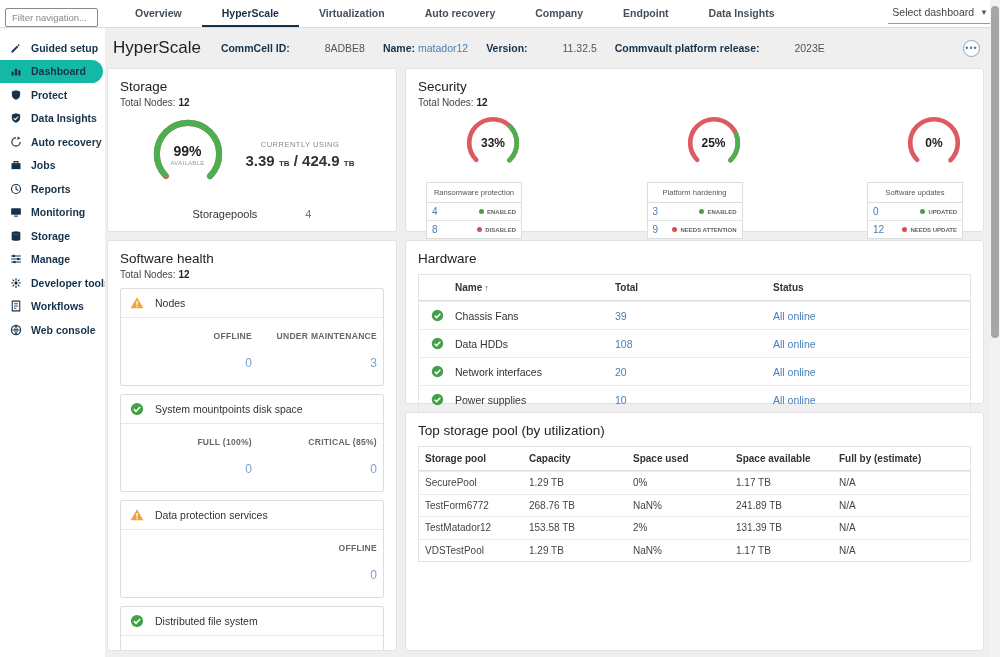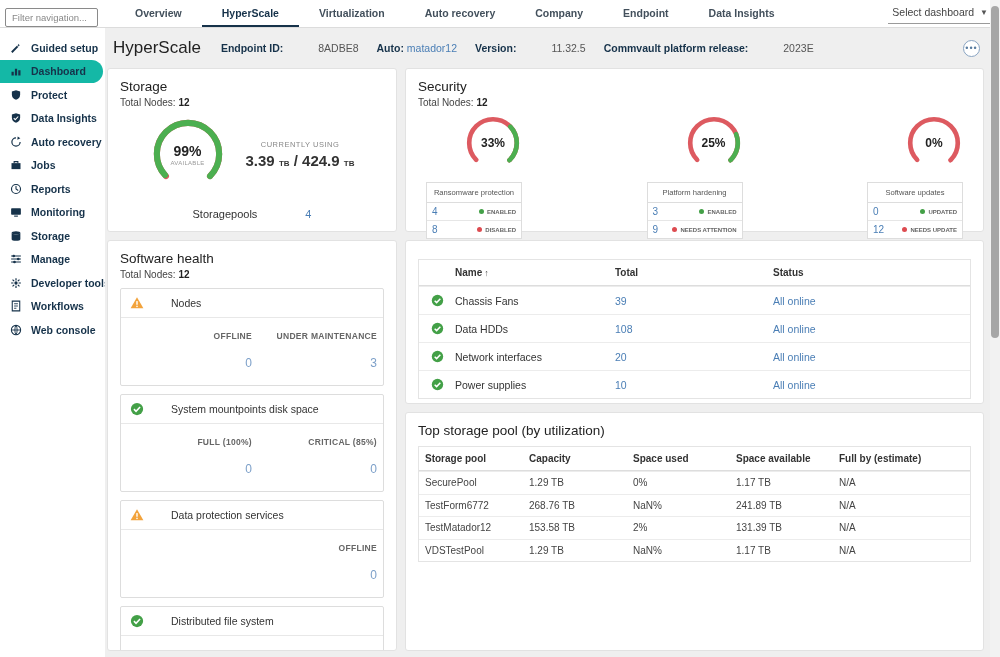--- a/index.html
+++ b/index.html
@@ -79,21 +79,21 @@
   .sec-row { display:flex; align-items:center; justify-content:space-between; padding:3px 5px; }
   .sec-row + .sec-row { border-top:1px solid #e6e6e6; }
   .sec-val { font-size:10px; color:#4a7eb5; cursor:pointer; }
   .sec-status { display:flex; align-items:center; gap:3px; font-size:6px; font-weight:600; color:#666; }
   .dot { width:5px; height:5px; border-radius:50%; flex-shrink:0; }
   .dot-green { background:#43a047; }
   .dot-red { background:#dd4b50; }
 
   
   .sw-section { border:1px solid #ddd; border-radius:2px; margin-top:8px; }
-  .sw-head { display:flex; align-items:center; gap:27px; padding:7px 9px; border-bottom:1px solid #e8e8e8; }
+  .sw-head { display:flex; align-items:center; gap:11px; padding:7px 9px; border-bottom:1px solid #e8e8e8; }
   .sw-head svg { width:14px; height:14px; flex-shrink:0; }
   .sw-title { font-size:10.5px; color:#333; }
   .sw-body { display:flex; justify-content:space-around; padding:13px 6px 15px; }
   .sw-metric { text-align:right; flex:1; }
   .sw-label { font-size:8.5px; color:#666; font-weight:600; letter-spacing:.3px; }
   .sw-value { font-size:12px; color:#7da0c9; margin-top:15px; cursor:pointer; }
 
   
   .hw-table { border:1px solid #e4e4e4; margin-top:8px; }
   .hw-row { display:grid; grid-template-columns:36px 160px 158px 1fr; align-items:center; height:28px; border-top:1px solid #ececec; font-size:10.5px; }
@@ -233,25 +233,25 @@
           </svg>
         <span>Web console</span>
       </div>
     </div>
 
     <div class="main">
 
       <div class="page-header">
         <div class="page-title">HyperScale</div>
         <div class="meta-item">
-          <span class="meta-label">Endpoint ID:</span>
+          <span class="meta-label">CommCell ID:</span>
           <span class="meta-value">8ADBE8</span>
         </div>
         <div class="meta-item">
-          <span class="meta-label">Auto:</span>
+          <span class="meta-label">Name:</span>
           <span class="meta-link">matador12</span>
         </div>
         <div class="meta-item">
           <span class="meta-label">Version:</span>
           <span class="meta-value">11.32.5</span>
         </div>
         <div class="meta-item">
           <span class="meta-label">Commvault platform release:</span>
           <span class="meta-value">2023E</span>
         </div>
@@ -464,20 +464,21 @@
                         <span>NEEDS UPDATE</span>
                       </span>
                   </div>
                 </div>
               </div>
 
             </div>
           </div>
 
           <div class="card card-hardware">
+            <div class="card-title">Hardware</div>
             <div class="hw-table">
               <div class="hw-row head">
                 <div></div>
                 <div><span>Name</span><span class="sort-arrow">↑</span></div>
                 <div>Total</div>
                 <div>Status</div>
               </div>
               <div class="hw-row">
                 <div class="hw-icon">
                     <svg viewBox="0 0 16 16">

